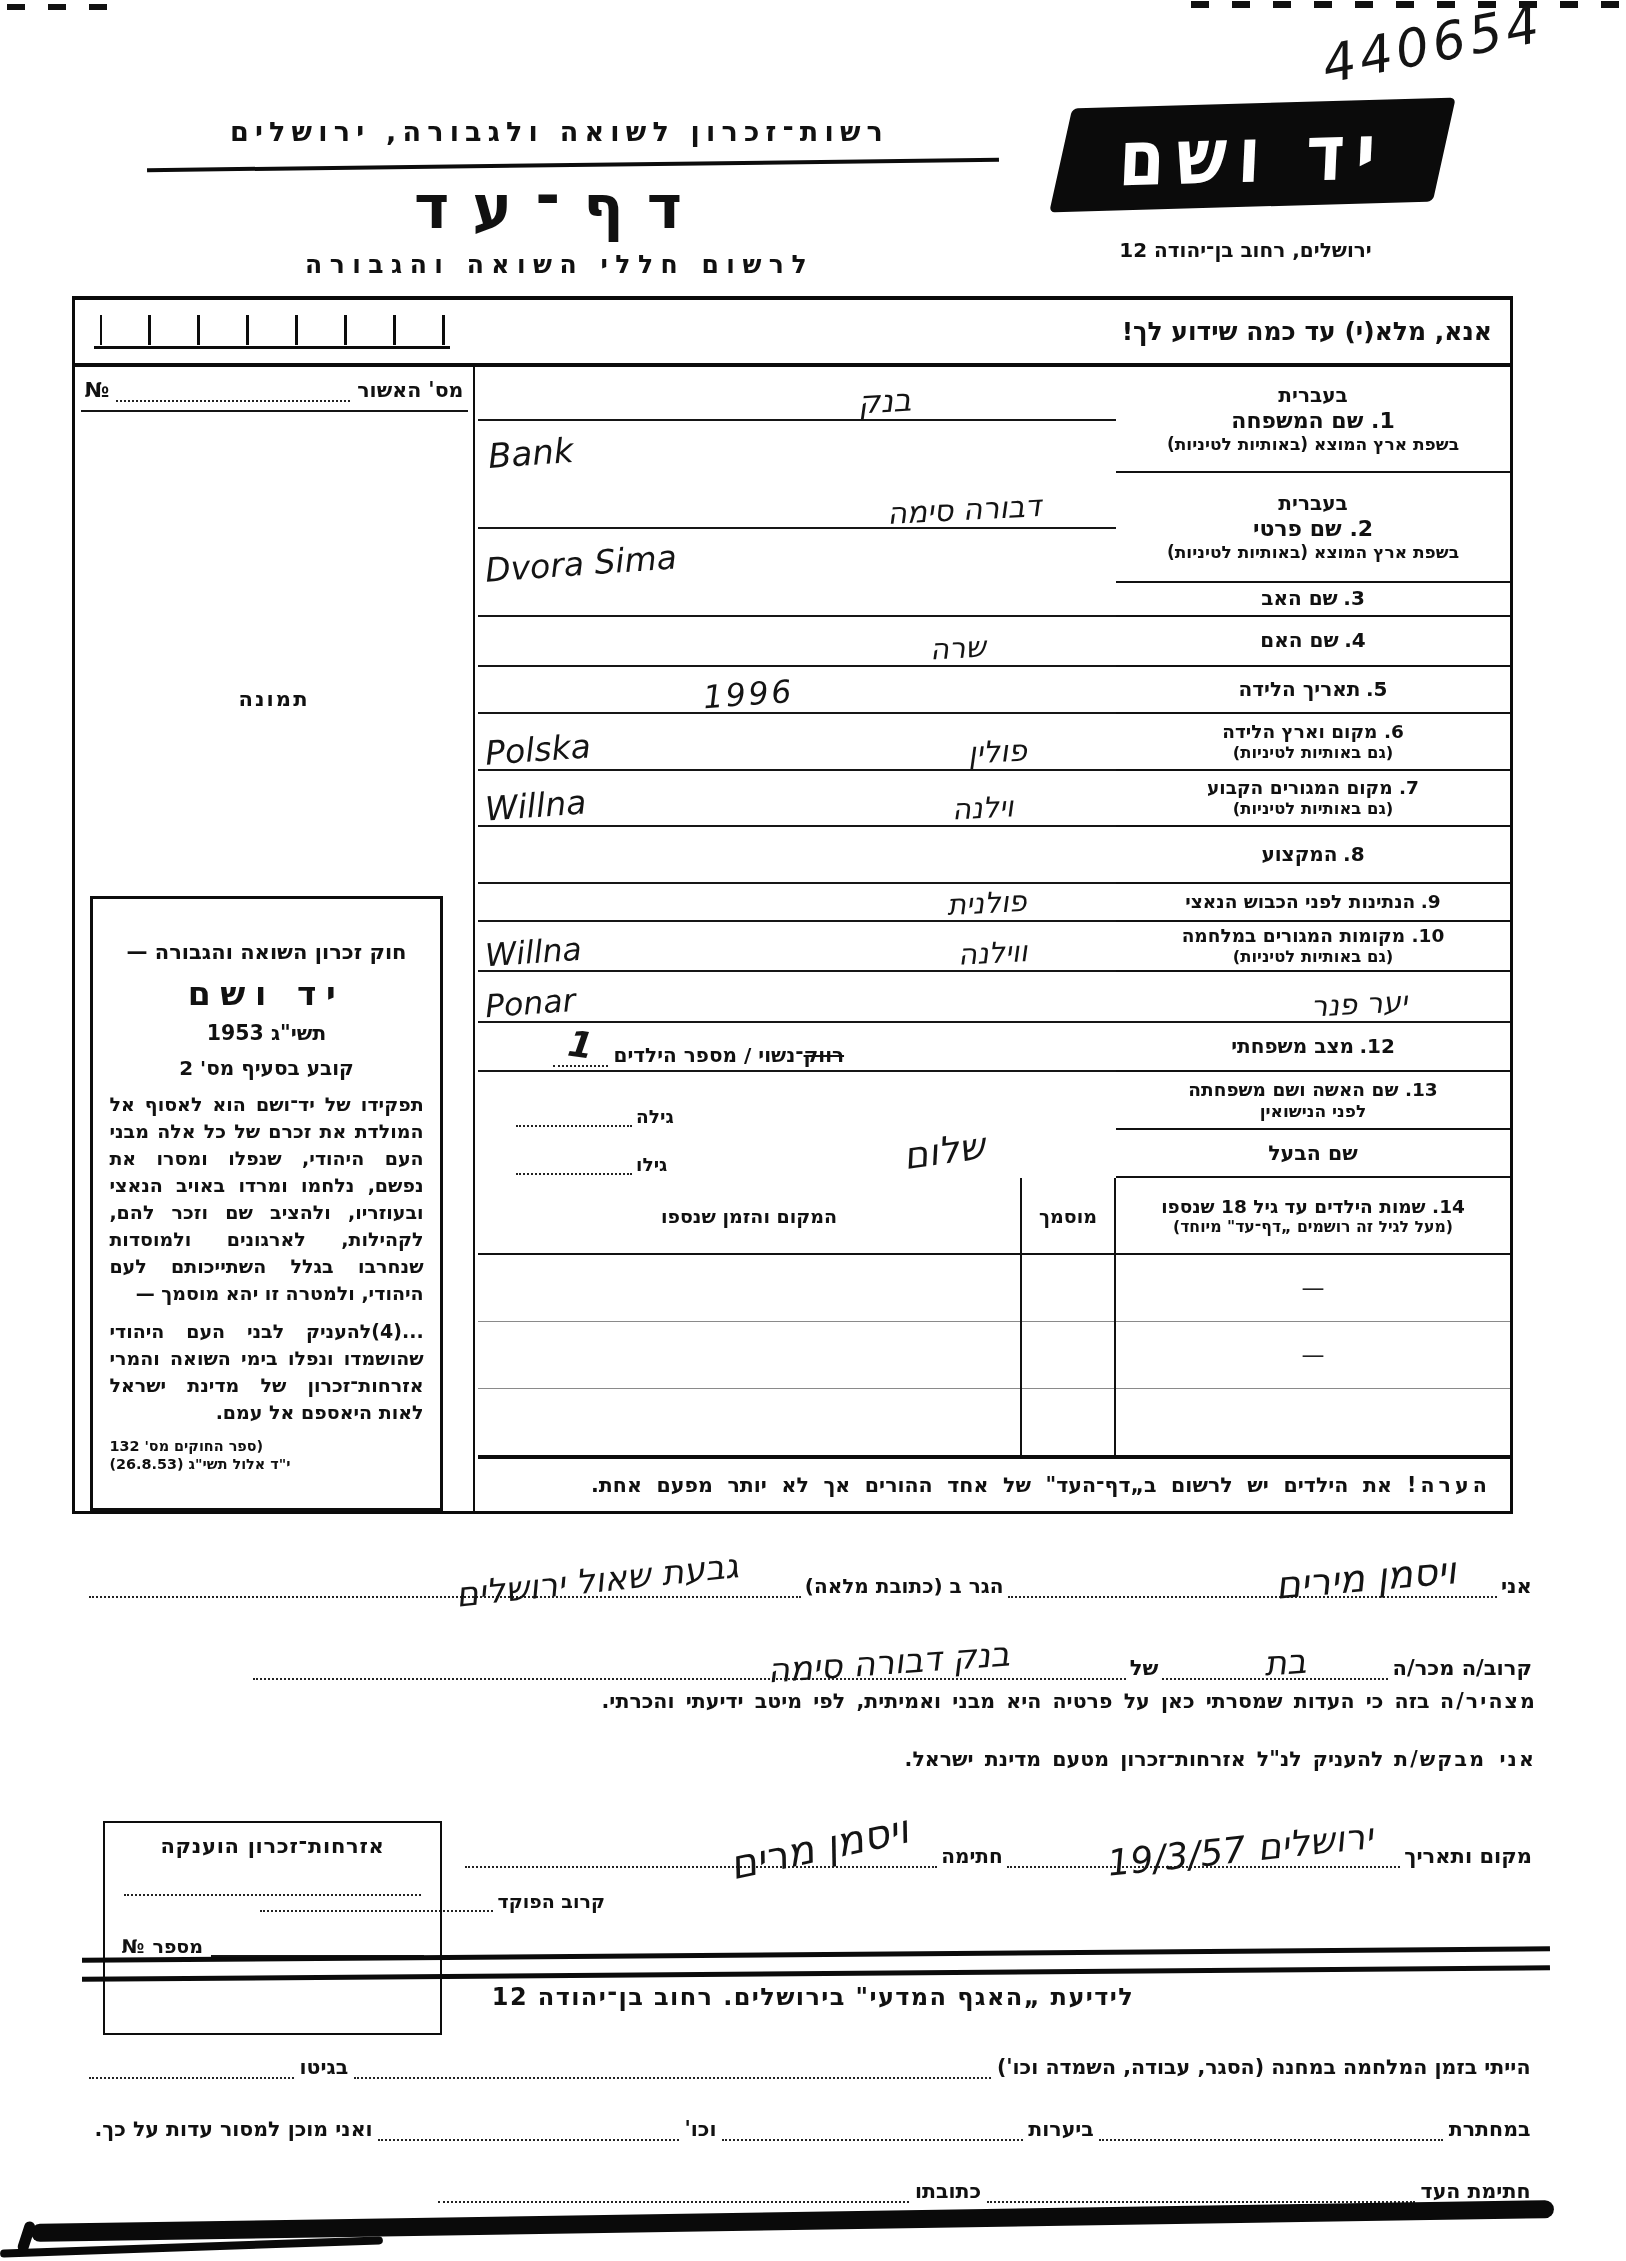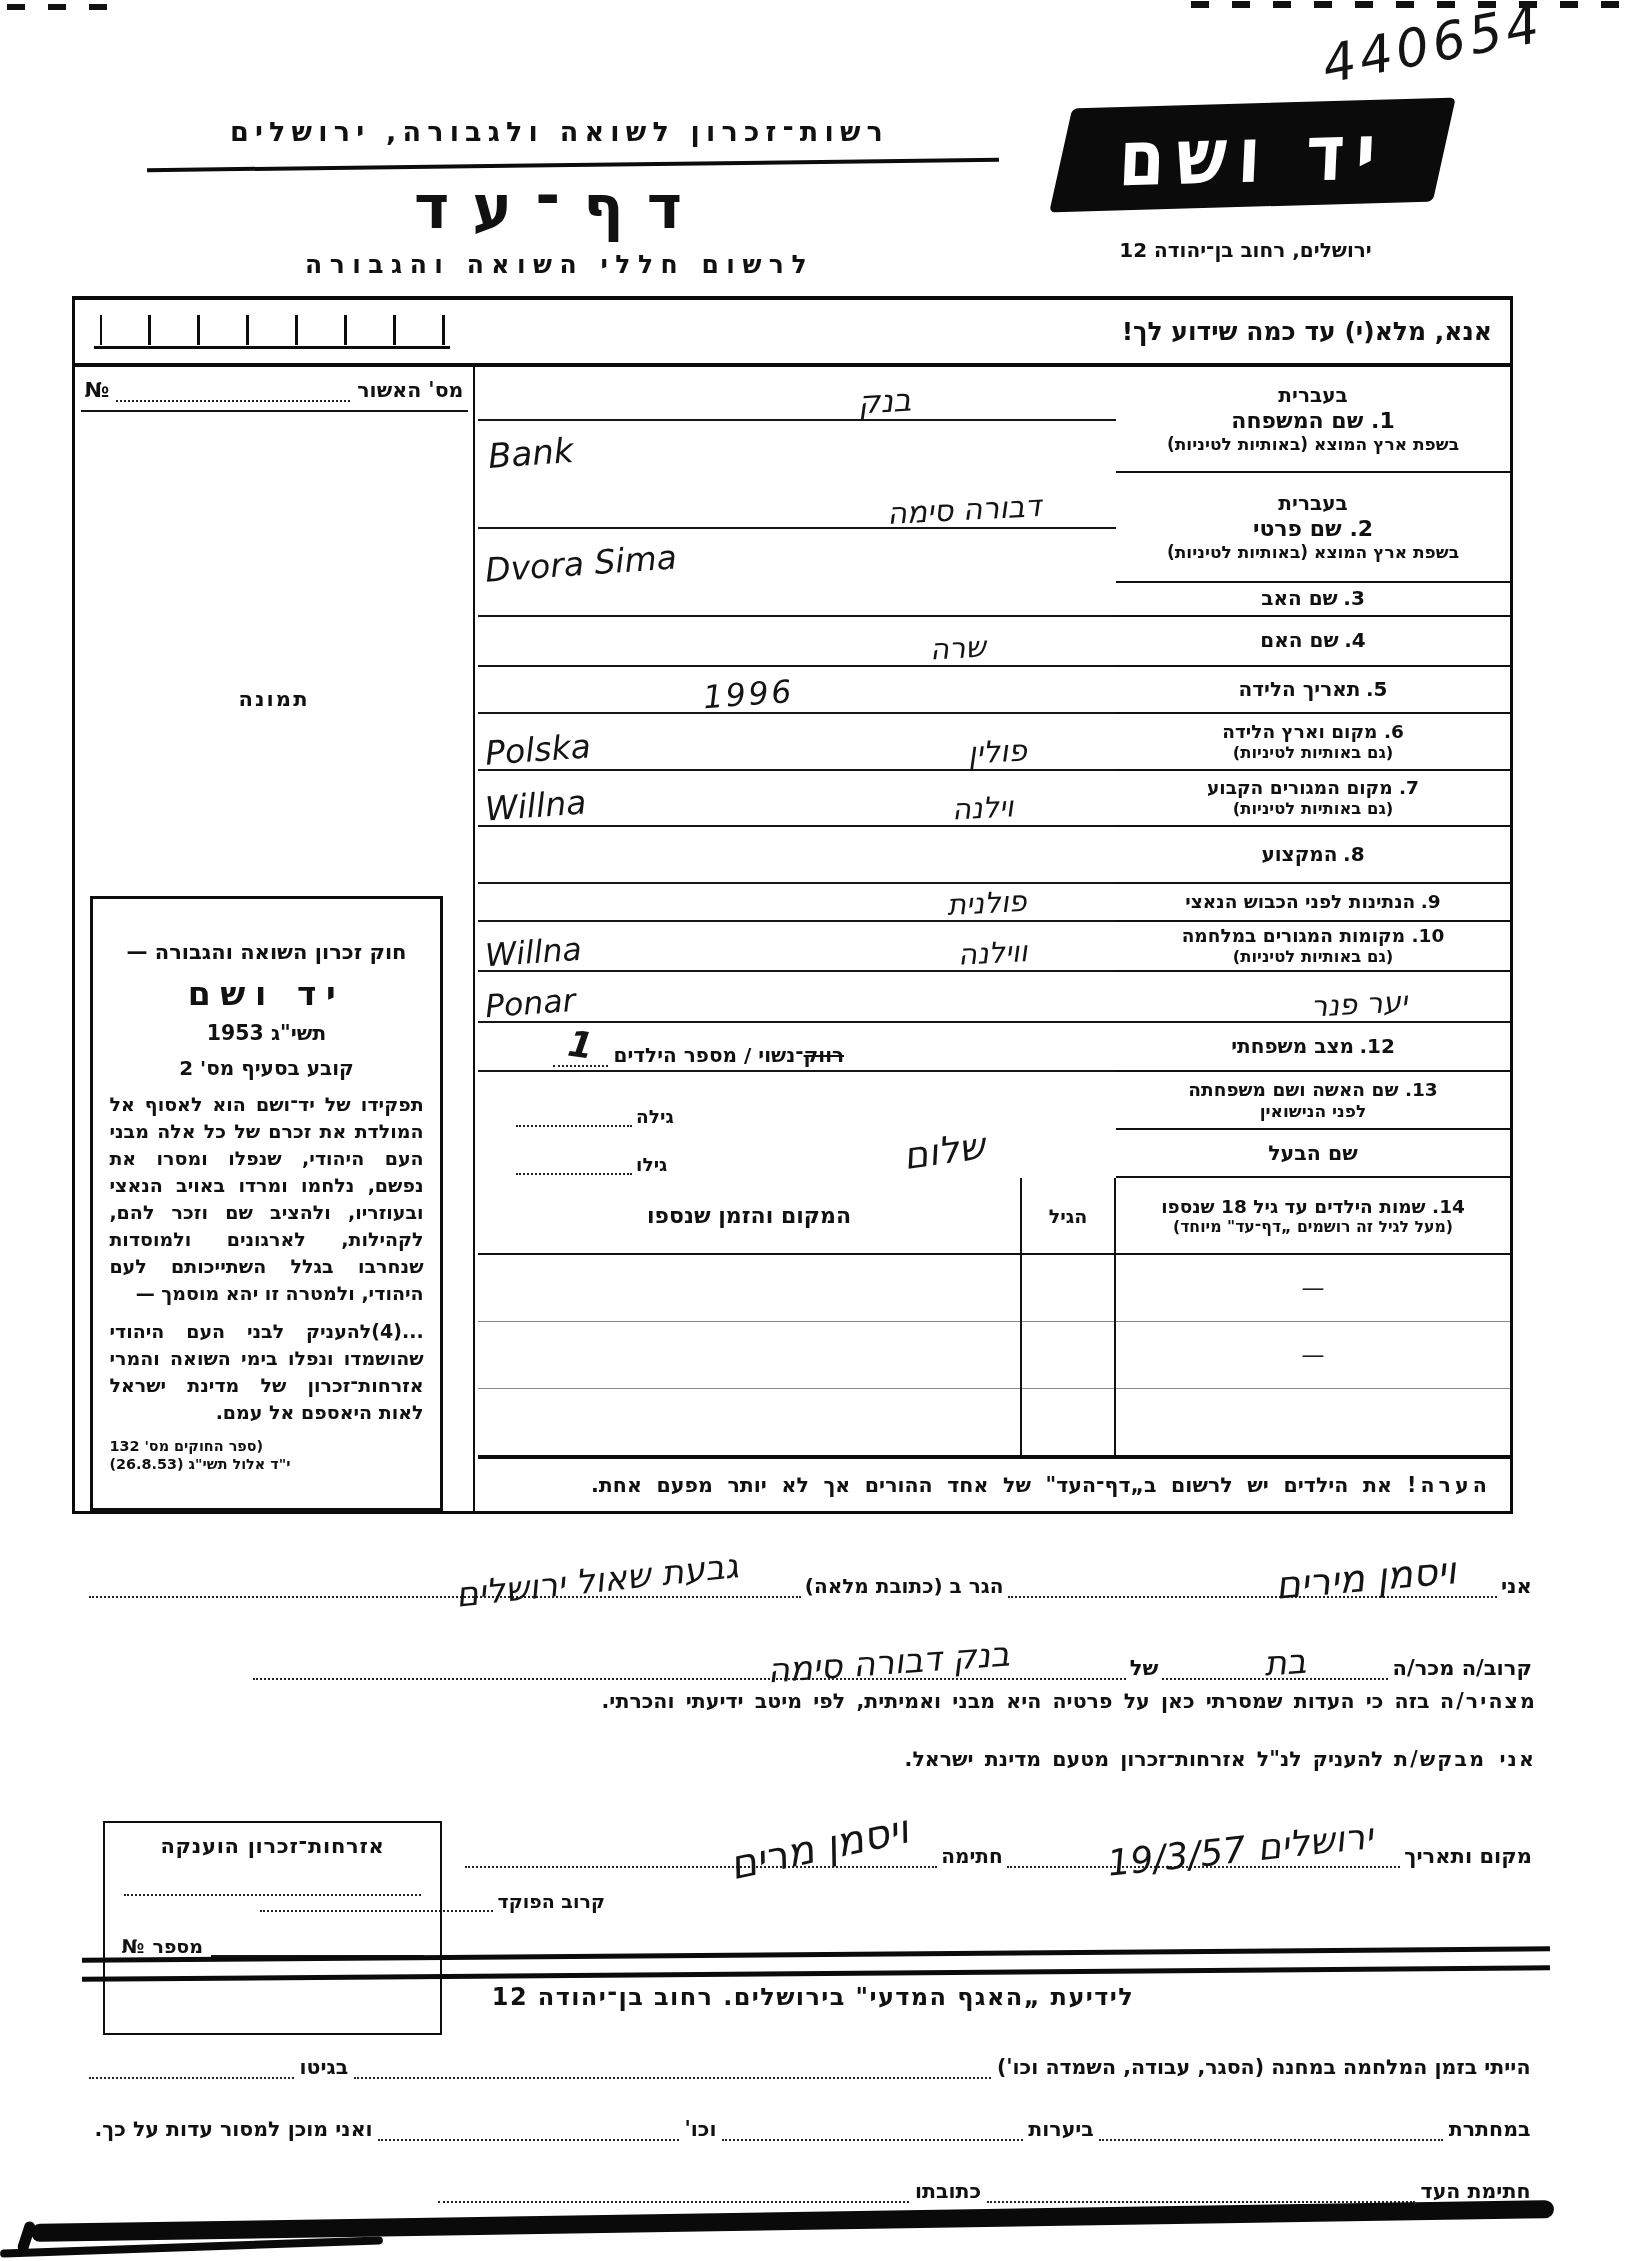--- a/index.html
+++ b/index.html
@@ -346,27 +346,27 @@
           </div>
           <div class="tcell">
               <span class="tdash">—</span>
             </div>
           <div class="tcell">
               <span class="tdash">—</span>
             </div>
           <div class="tcell"></div>
         </div>
         <div class="tcol tc-age">
-          <div class="thead" style="font-size:19px;">הגיל</div>
+          <div class="thead" style="font-size:19px;">מוסמך</div>
           <div class="tcell"></div>
           <div class="tcell"></div>
           <div class="tcell"></div>
         </div>
         <div class="tcol tc-place">
-          <div class="thead" style="font-size:22px;">המקום והזמן שנספו</div>
+          <div class="thead" style="font-size:19px;">המקום והזמן שנספו</div>
           <div class="tcell"></div>
           <div class="tcell"></div>
           <div class="tcell"></div>
         </div>
       </div>
 
       <div class="noterow">
         <span class="b" style="margin-left:15px;letter-spacing:4.1px;">הערה!</span>
         <span class="b">את הילדים יש לרשום ב„דף־העד" של אחד ההורים אך לא יותר מפעם אחת.</span>
       </div>

